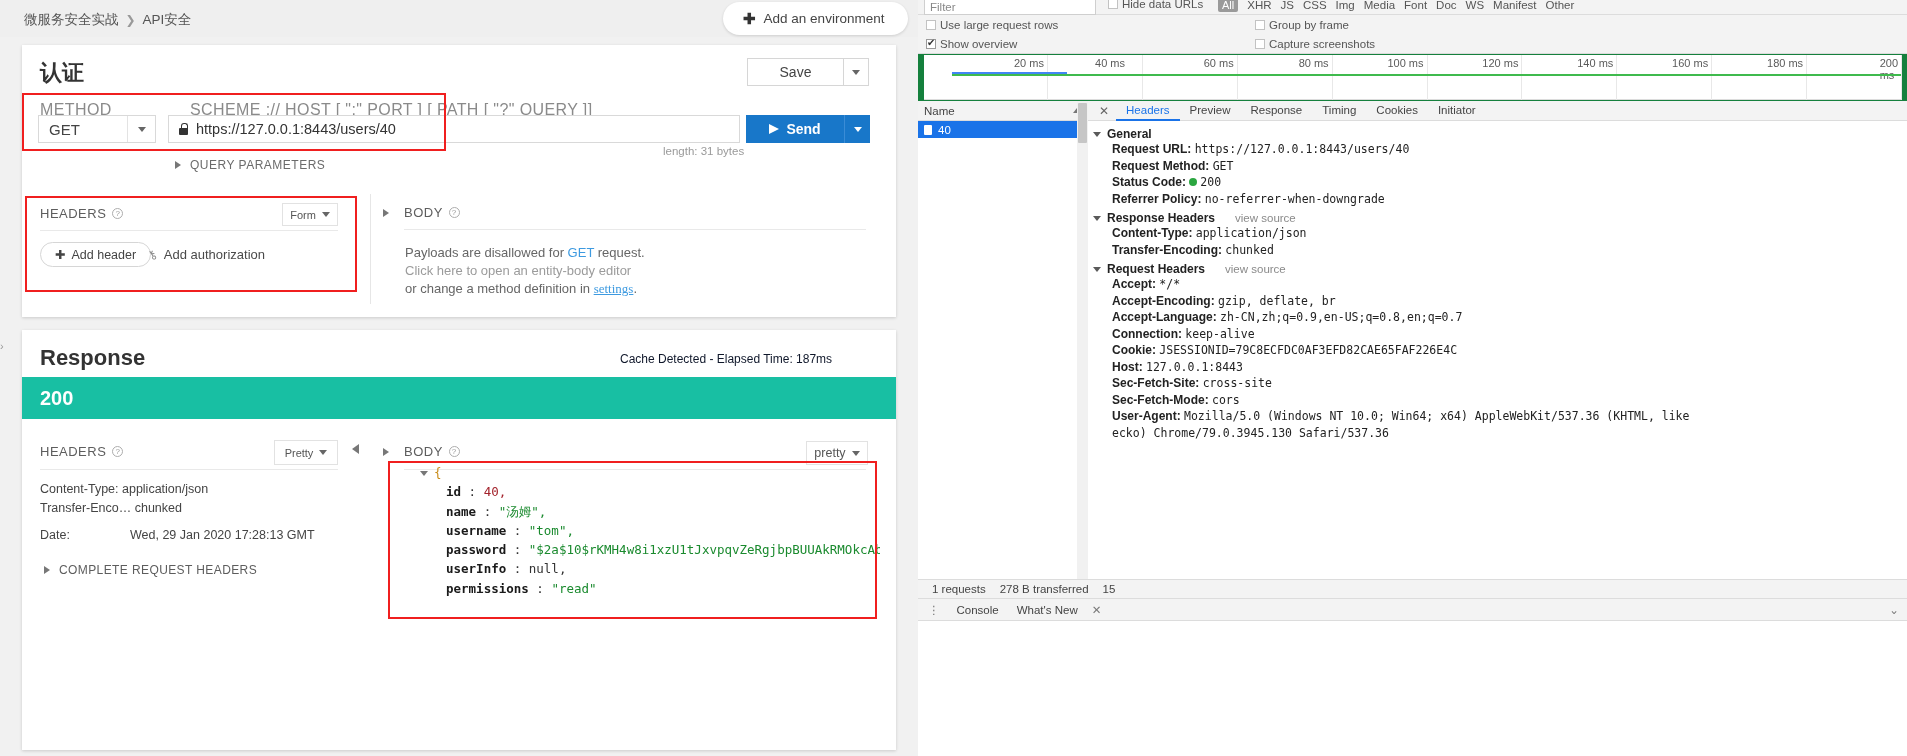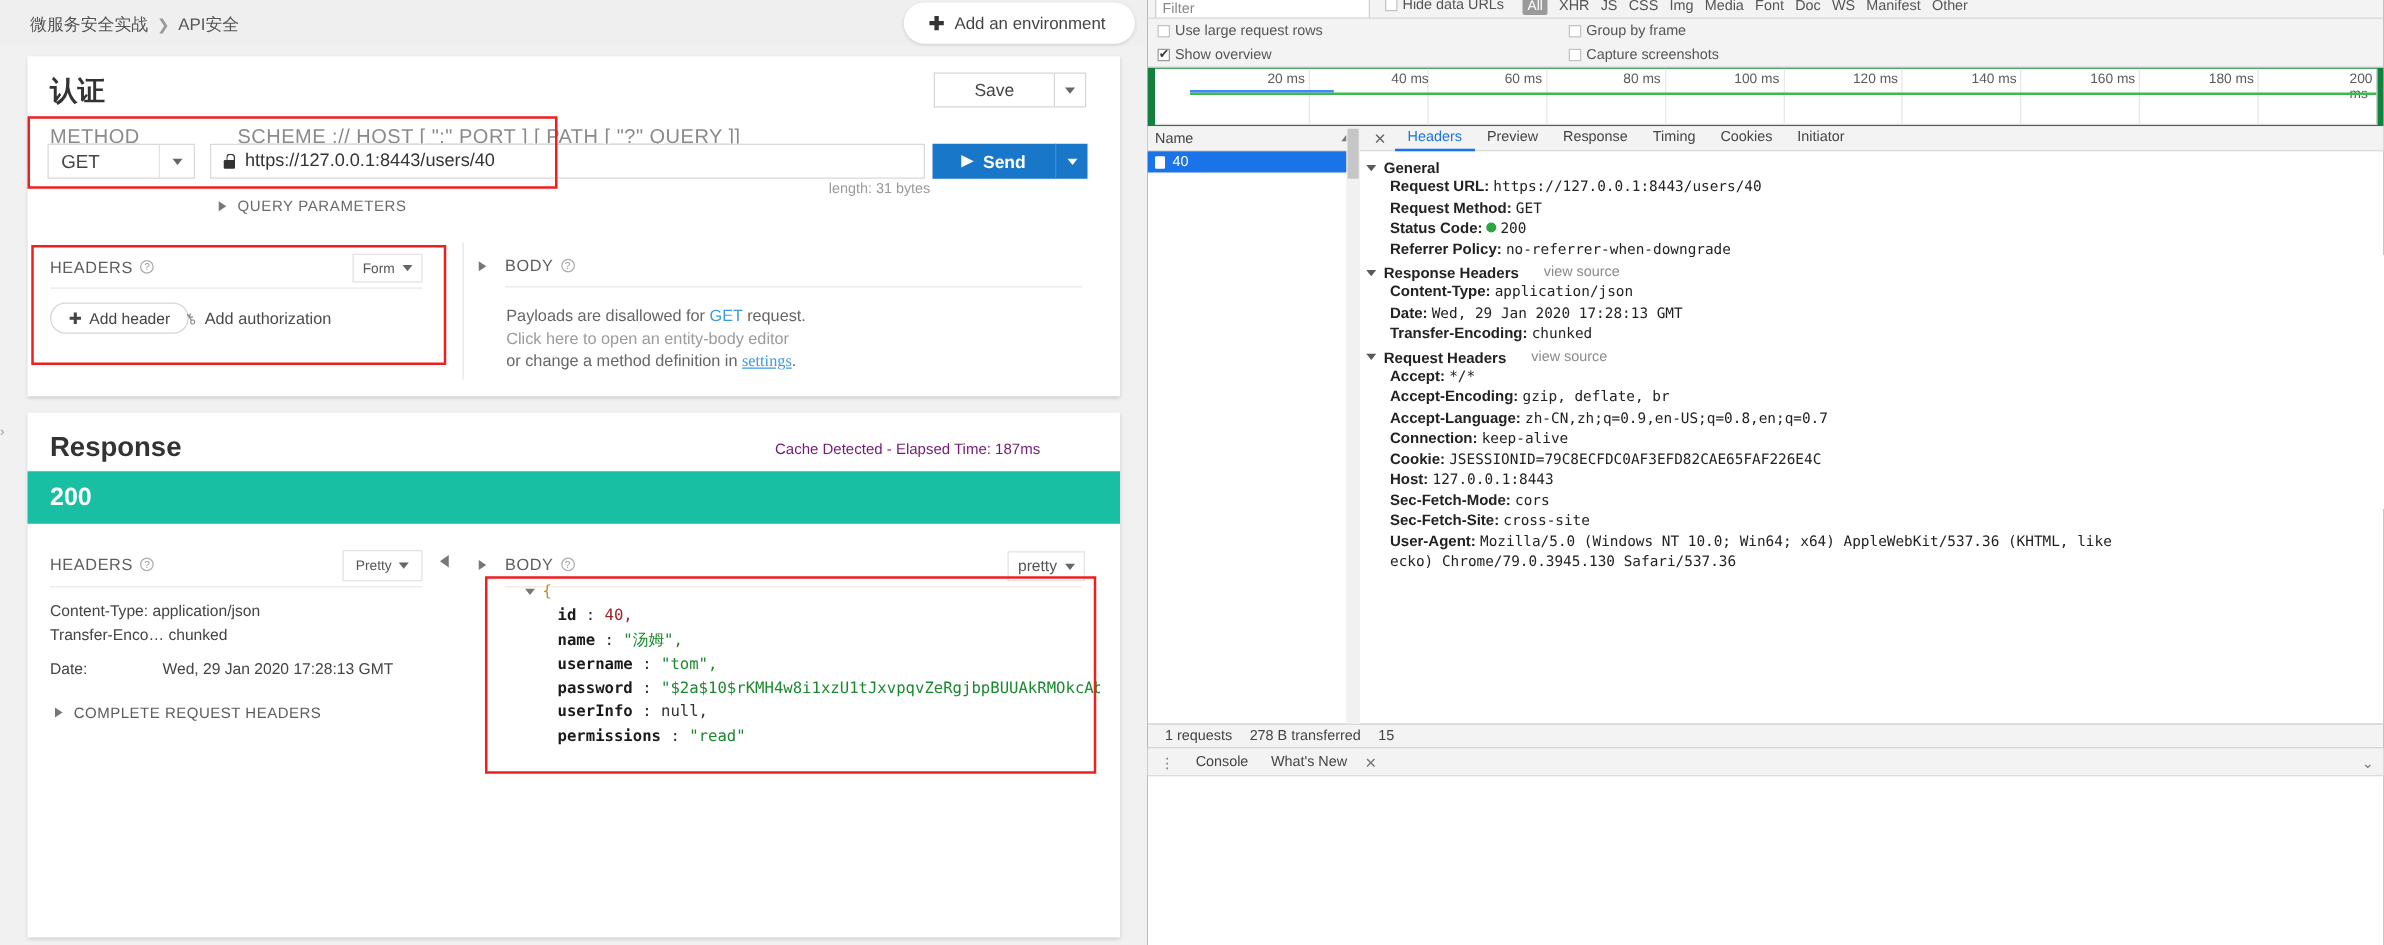--- a/index.html
+++ b/index.html
@@ -171,21 +171,21 @@
   .body-note { position: absolute; font-size: 13px; color: #666; }
   .bn1 { left: 405px; top: 245px; }
   .bn2 { left: 405px; top: 263px; color: #9b9b9b; }
   .bn3 { left: 405px; top: 281px; }
   .lnk { color: #3d9ae0; }
   .lnk-u { color: #3d9ae0; text-decoration: underline; font-family: Liberation Serif, serif; }
 
   
   .card-response { left: 22px; top: 330px; width: 874px; height: 420px; }
   .resp-title { left: 40px; top: 345px; }
-  .cache-note { position: absolute; left: 620px; top: 352px; font-size: 12px; color: #701a75; }
+  .cache-note { position: absolute; left: 620px; top: 352px; font-size: 12px; color: #0f172a; }
   .status-band {
     position: absolute; left: 22px; top: 377px; width: 874px; height: 42px;
     background: #18bfa3; color: #fff; font-size: 20px; font-weight: bold;
     display: flex; align-items: center; padding-left: 18px;
   }
   .resp-hdr-lbl { left: 40px; top: 444px; }
   .resp-body-lbl{ left: 404px; top: 444px; }
   .resp-body-tri{ position: absolute; left: 383px; top: 448px; }
   .collapse-arrow { position: absolute; left: 352px; top: 444px; cursor: pointer; }
   .tri-l { width: 0; height: 0; border-top: 5px solid transparent;
@@ -538,21 +538,21 @@
         <span class="cbx dim"></span>
         <span>Capture screenshots</span>
       </div>
     </div>
 
     <div class="overview">
       <div class="ov-ticks" id="ov-ticks">
           <div class="ov-gridline" style="left: 122.9px;"></div>
           <div class="ov-tick" style="left: 122.9px;">20 ms</div>
           <div class="ov-gridline" style="left: 217.8px;"></div>
-          <div class="ov-tick" style="left: 222px; text-align: right;">40 ms</div>
+          <div class="ov-tick" style="left: 204px; text-align: right;">40 ms</div>
           <div class="ov-gridline" style="left: 312.7px;"></div>
           <div class="ov-tick" style="left: 312.7px;">60 ms</div>
           <div class="ov-gridline" style="left: 407.6px;"></div>
           <div class="ov-tick" style="left: 407.6px;">80 ms</div>
           <div class="ov-gridline" style="left: 502.5px;"></div>
           <div class="ov-tick" style="left: 502.5px;">100 ms</div>
           <div class="ov-gridline" style="left: 597.4px;"></div>
           <div class="ov-tick" style="left: 597.4px;">120 ms</div>
           <div class="ov-gridline" style="left: 692.3px;"></div>
           <div class="ov-tick" style="left: 692.3px;">140 ms</div>
@@ -599,37 +599,36 @@
             <div class="hitem"><span class="hname">Status Code: </span><span class="dot-green"></span><span class="hval">200</span></div>
             <div class="hitem"><span class="hname">Referrer Policy: </span><span class="hval">no-referrer-when-downgrade</span></div>
           </div>
           <div class="hsec">
             <div class="hsec-title">
               <span class="tri-dn"></span>
               <span>Response Headers</span>
               <span class="viewsrc">view source</span>
             </div>
             <div class="hitem"><span class="hname">Content-Type: </span><span class="hval">application/json</span></div>
-            <div class="hitem"><span class="hname">Date: </span><span class="hval">Wed, 29 Jan 2020 17:28:13 GMT</span></div>
             <div class="hitem"><span class="hname">Transfer-Encoding: </span><span class="hval">chunked</span></div>
           </div>
           <div class="hsec">
             <div class="hsec-title">
               <span class="tri-dn"></span>
               <span>Request Headers</span>
               <span class="viewsrc">view source</span>
             </div>
             <div class="hitem"><span class="hname">Accept: </span><span class="hval">*/*</span></div>
             <div class="hitem"><span class="hname">Accept-Encoding: </span><span class="hval">gzip, deflate, br</span></div>
             <div class="hitem"><span class="hname">Accept-Language: </span><span class="hval">zh-CN,zh;q=0.9,en-US;q=0.8,en;q=0.7</span></div>
             <div class="hitem"><span class="hname">Connection: </span><span class="hval">keep-alive</span></div>
             <div class="hitem"><span class="hname">Cookie: </span><span class="hval">JSESSIONID=79C8ECFDC0AF3EFD82CAE65FAF226E4C</span></div>
             <div class="hitem"><span class="hname">Host: </span><span class="hval">127.0.0.1:8443</span></div>
+            <div class="hitem"><span class="hname">Sec-Fetch-Site: </span><span class="hval">cross-site</span></div>
             <div class="hitem"><span class="hname">Sec-Fetch-Mode: </span><span class="hval">cors</span></div>
-            <div class="hitem"><span class="hname">Sec-Fetch-Site: </span><span class="hval">cross-site</span></div>
             <div class="hitem"><span class="hname">User-Agent: </span><span class="hval">Mozilla/5.0 (Windows NT 10.0; Win64; x64) AppleWebKit/537.36 (KHTML, like</span></div>
             <div class="hitem"><span class="hval">ecko) Chrome/79.0.3945.130 Safari/537.36</span></div>
           </div>
         </div>
     </div>
 
     <div class="dt-status">
       <span>1 requests</span>
       <span>278 B transferred</span>
       <span>15</span>

